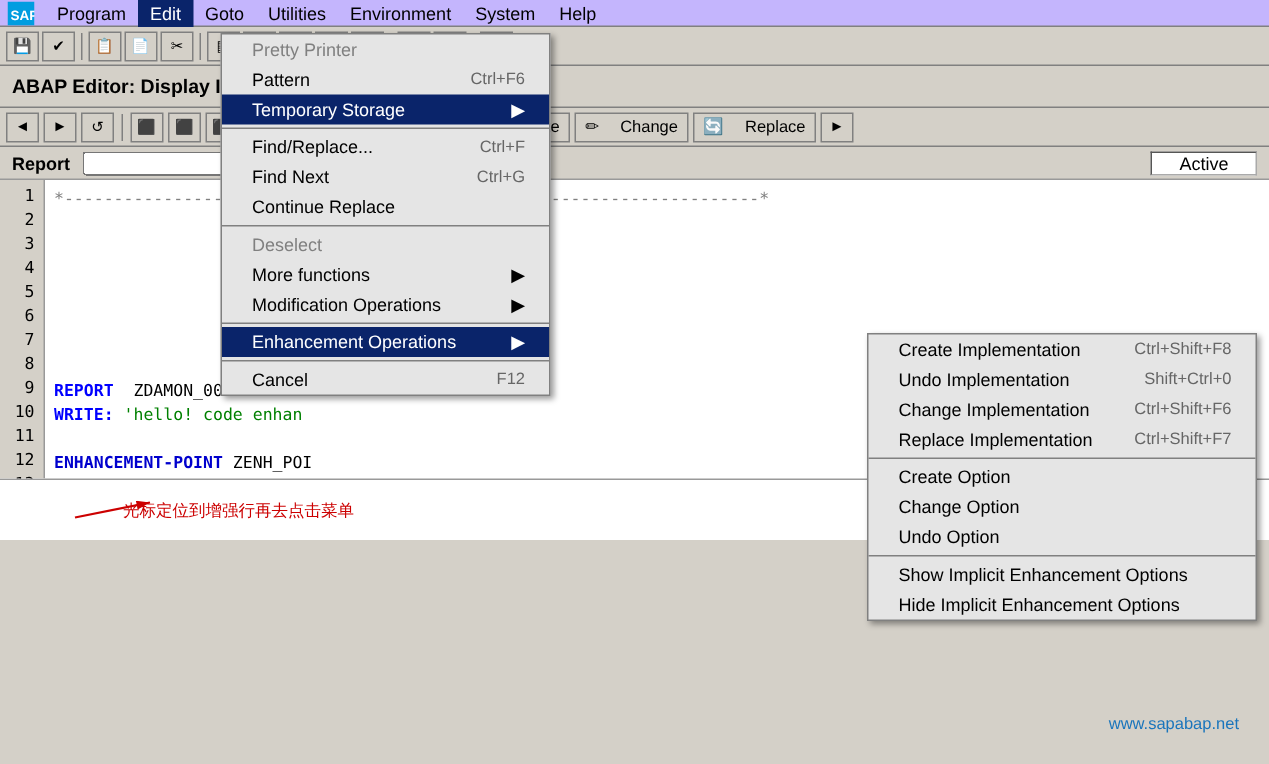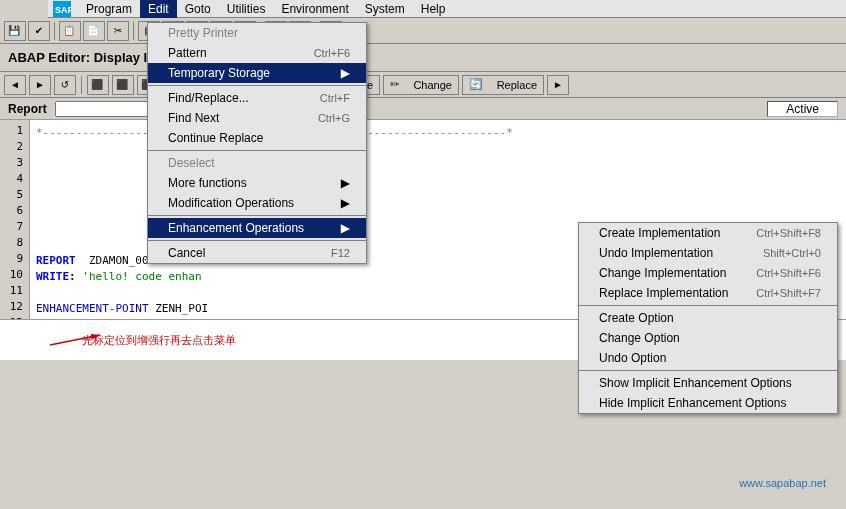--- a/index.html
+++ b/index.html
@@ -10,25 +10,24 @@
       font-size: 12px;
       background: #d4d0c8;
       overflow: hidden;
       position: relative;
     }
 
     
     .menu-bar {
       display: flex;
       align-items: center;
-      background: #e5e5e5;
+      background: #c4b5fd;
       height: 18px;
       border-bottom: 1px solid #808080;
       padding: 0 4px;
-      margin-left: 48px;
     }
     .menu-bar-item {
       padding: 2px 8px;
       cursor: pointer;
       font-size: 12px;
       color: #000;
     }
     .menu-bar-item:hover, .menu-bar-item.active {
       background: #0a246a;
       color: #fff;
@@ -163,21 +162,21 @@
     }
     .code-line {
       height: 16px;
       display: flex;
       align-items: center;
     }
     .code-keyword { color: #0000ff; font-weight: bold; }
     .code-string { color: #008000; }
     .code-comment { color: #808080; }
     .code-normal { color: #000; }
-    .code-enhancement { color: #0000cd; }
+    .code-enhancement { color: #0000cd; font-weight: bold; }
 
     
     .annotation-area {
       position: relative;
       background: #fff;
       height: 50px;
       display: flex;
       align-items: center;
       padding-left: 40px;
     }

